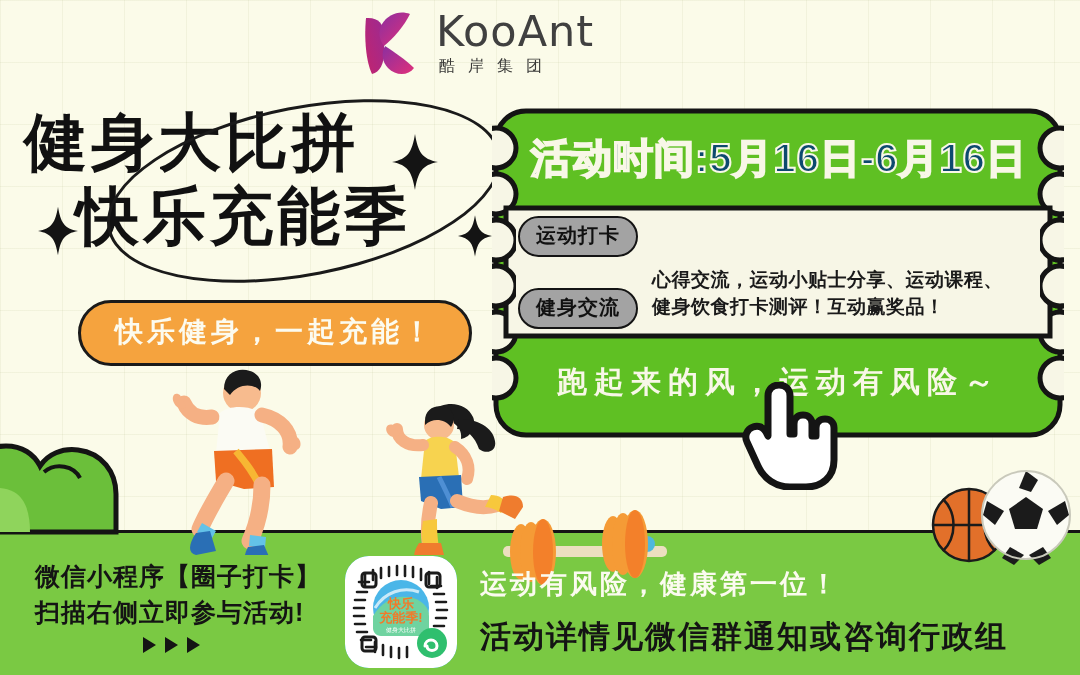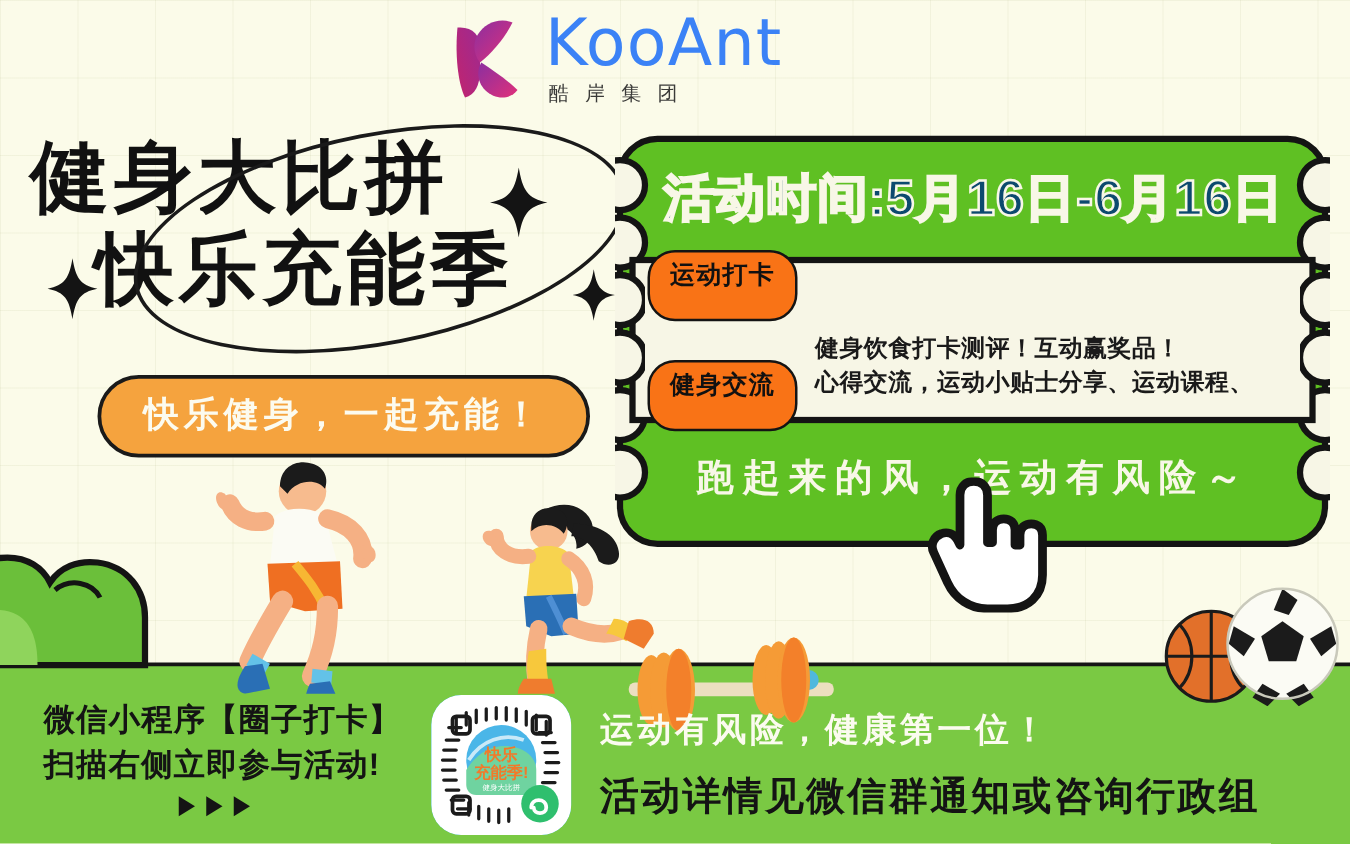--- a/index.html
+++ b/index.html
@@ -26,21 +26,21 @@
   }
 
   
   .logo-wrap{
     position:absolute; left:360px; top:8px;
     display:flex; align-items:center; gap:14px;
   }
   .logo-mark{ width:62px; height:70px; }
   .logo-text{ display:flex; flex-direction:column; align-items:flex-start; }
   .logo-en{
-    font-size:52px; letter-spacing:1px; color:#3b82f6;
+    font-size:43px; letter-spacing:1px; color:#404040;
     font-family:"DejaVu Sans",sans-serif; font-weight:400; line-height:1.05;
   }
   .logo-cn{
     font-size:16px; letter-spacing:13px; color:#3a3a38;
     margin-top:2px; padding-left:3px; font-weight:400;
   }
 
   
   .title-block{ position:absolute; left:0; top:110px; width:520px; }
   .t-line{
@@ -78,22 +78,22 @@
     white-space:nowrap;
     -webkit-text-stroke:2px #f8f7e7;
   }
 
   .rows{
     position:absolute; left:26px; top:108px; width:522px; height:112px;
     display:flex; flex-direction:column; justify-content:center; gap:9px;
   }
   .row{ display:flex; align-items:flex-start; gap:14px; }
   .tag{
-    flex:0 0 auto; background:#f97316; border:2.5px solid #141414;
-    border-radius:22px; padding:4px 16px 22px; color:#111;
+    flex:0 0 auto; background:#a3a3a3; border:2.5px solid #141414;
+    border-radius:22px; padding:4px 16px 6px; color:#111;
     font-size:20px; font-weight:800; letter-spacing:1px; white-space:nowrap;
   }
   .row-desc{ color:#1a1a1a; font-size:19px; font-weight:700; line-height:1.45; letter-spacing:.5px; }
   .row-desc div{ white-space:nowrap; }
   .row.r2 .tag{ margin-top:22px; }
 
   .band-slogan{
     position:absolute; left:22px; top:236px; width:530px; height:76px;
     display:flex; align-items:center; justify-content:center;
   }
@@ -235,22 +235,22 @@
         <span class="time-text">活动时间:5月16日-6月16日</span>
       </div>
 
       <div class="rows">
         <div class="row r1">
           <span class="tag">运动打卡</span>
         </div>
         <div class="row r2">
           <span class="tag">健身交流</span>
           <div class="row-desc">
+            <div>心得交流，运动小贴士分享、运动课程、</div>
             <div>健身饮食打卡测评！互动赢奖品！</div>
-            <div>心得交流，运动小贴士分享、运动课程、</div>
           </div>
         </div>
       </div>
 
       <div class="band-slogan">
         <span class="slogan-text">跑起来的风，运动有风险～</span>
       </div>
     </div>
   </div>
 

